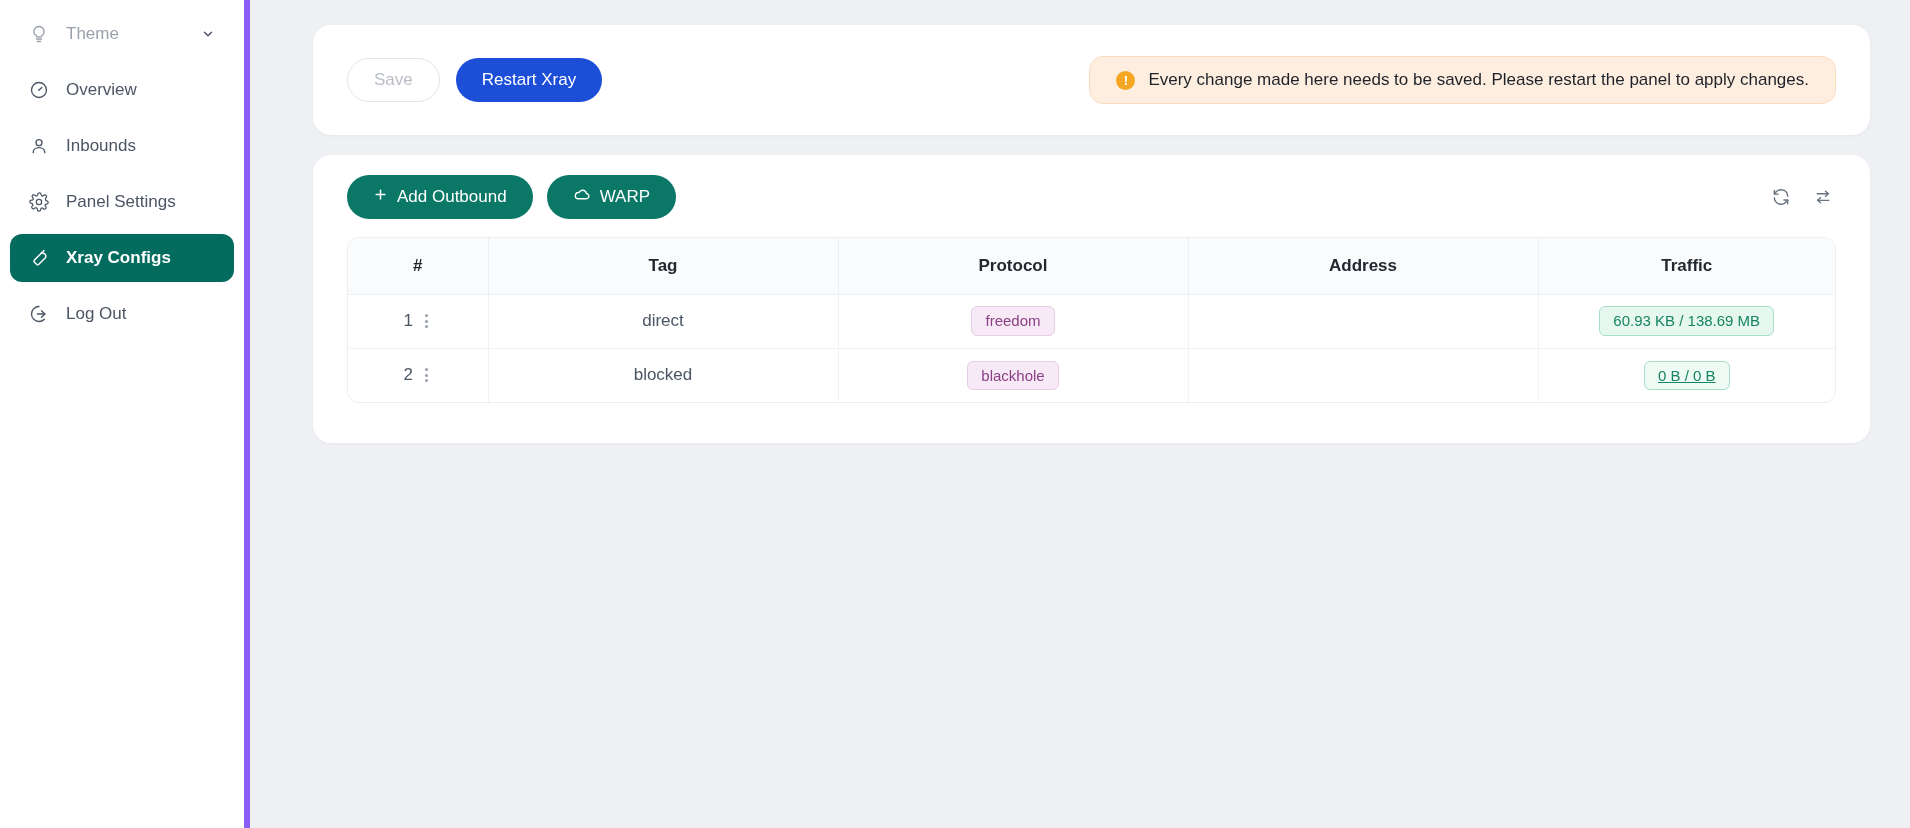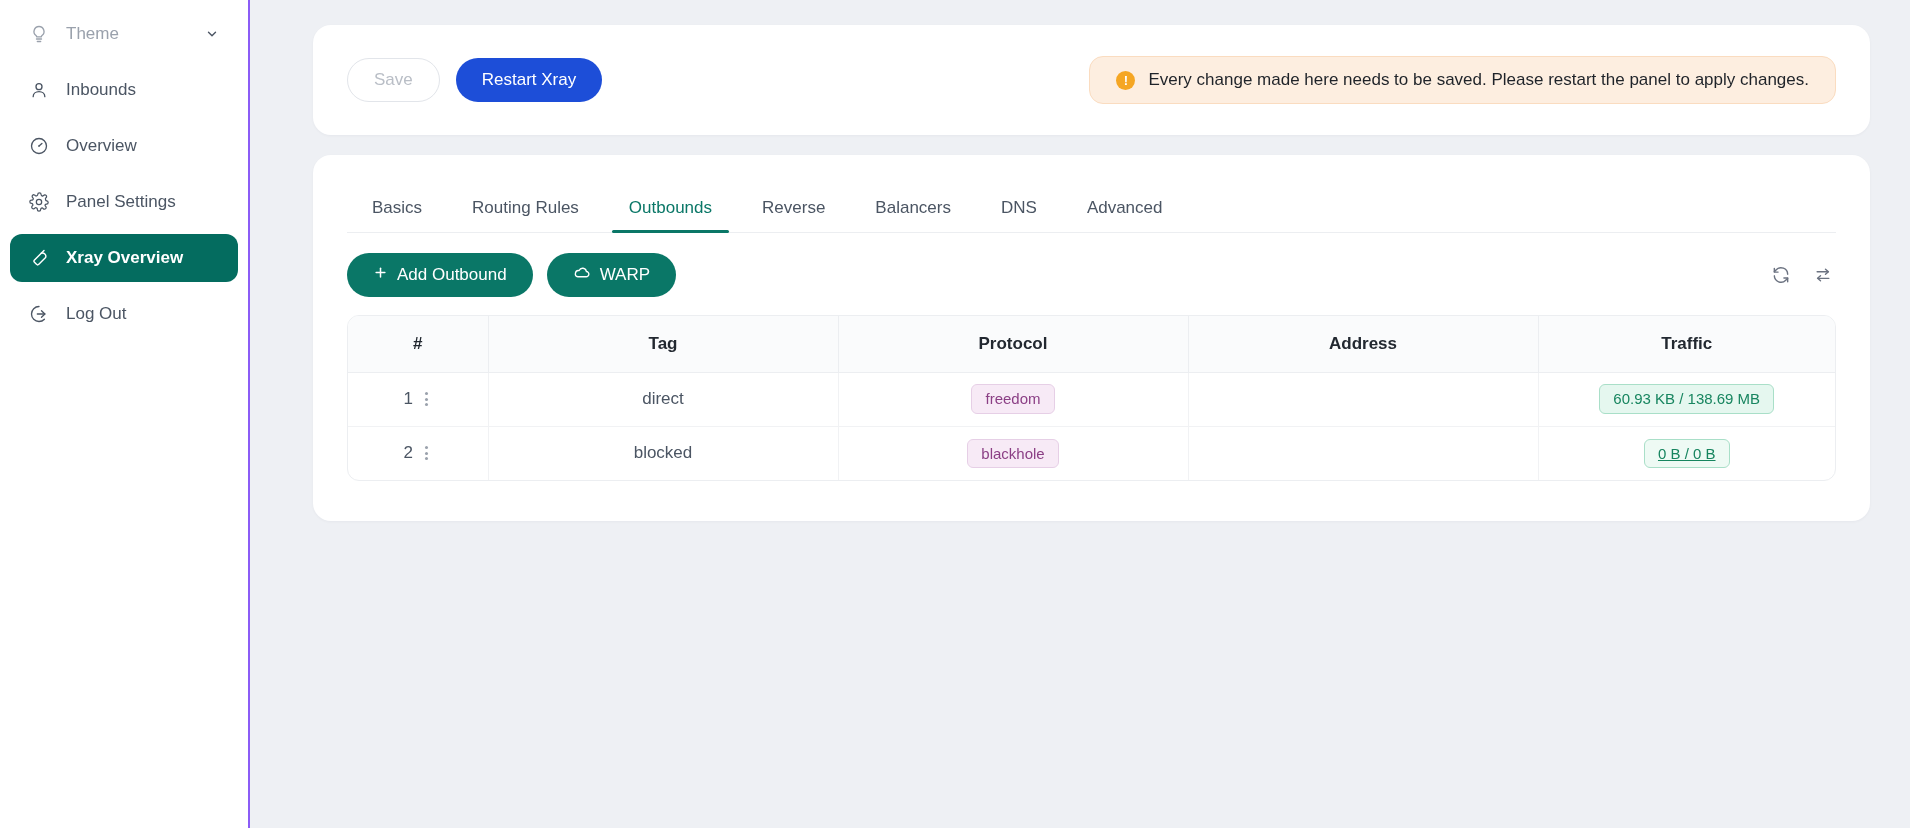--- a/index.html
+++ b/index.html
@@ -25,21 +25,21 @@
 
   
   .sidebar {
     width: 250px;
     flex: 0 0 250px;
     background: #ffffff;
     padding: 10px 10px 0 10px;
     display: flex;
     flex-direction: column;
     gap: 8px;
-    border-right: 2px solid #8b5cf6;
+    border-right: 6px solid #8b5cf6;
     position: relative;
   }
 
   .nav-item {
     display: flex;
     align-items: center;
     gap: 16px;
     height: 48px;
     padding: 0 18px;
     border-radius: 12px;
@@ -308,56 +308,56 @@
       <span class="chevron">
         <svg width="14" height="14" viewBox="0 0 24 24" fill="none" stroke="#4b5563" stroke-width="2.4" stroke-linecap="round" stroke-linejoin="round">
           <polyline points="6 9 12 15 18 9"></polyline>
         </svg>
       </span>
     </div>
 
     <div class="nav-item">
       <span class="icon">
         <svg width="20" height="20" viewBox="0 0 24 24" fill="none" stroke="#4b5563" stroke-width="1.6" stroke-linecap="round" stroke-linejoin="round">
-          <circle cx="12" cy="8" r="3.6"></circle>
-          <path d="M5 20c0-3.6 3.1-6 7-6s7 2.4 7 6"></path>
-        </svg>
-      </span>
-      <span class="nav-label">Inbounds</span>
-    </div>
-
-    <div class="nav-item">
-      <span class="icon">
-        <svg width="20" height="20" viewBox="0 0 24 24" fill="none" stroke="#4b5563" stroke-width="1.6" stroke-linecap="round" stroke-linejoin="round">
           <circle cx="12" cy="12" r="9"></circle>
           <path d="M12 12l3.5-3"></path>
           <circle cx="12" cy="12" r="1" fill="#4b5563" stroke="none"></circle>
         </svg>
       </span>
       <span class="nav-label">Overview</span>
     </div>
 
     <div class="nav-item">
       <span class="icon">
+        <svg width="20" height="20" viewBox="0 0 24 24" fill="none" stroke="#4b5563" stroke-width="1.6" stroke-linecap="round" stroke-linejoin="round">
+          <circle cx="12" cy="8" r="3.6"></circle>
+          <path d="M5 20c0-3.6 3.1-6 7-6s7 2.4 7 6"></path>
+        </svg>
+      </span>
+      <span class="nav-label">Inbounds</span>
+    </div>
+
+    <div class="nav-item">
+      <span class="icon">
         <svg width="20" height="20" viewBox="0 0 24 24" fill="none" stroke="#4b5563" stroke-width="1.5" stroke-linecap="round" stroke-linejoin="round">
           <circle cx="12" cy="12" r="3.2"></circle>
           <path d="M19.4 15a1.7 1.7 0 0 0 .3 1.9l.1.1a2 2 0 1 1-2.8 2.8l-.1-.1a1.7 1.7 0 0 0-1.9-.3 1.7 1.7 0 0 0-1 1.5V21a2 2 0 1 1-4 0v-.1A1.7 1.7 0 0 0 8.9 19a1.7 1.7 0 0 0-1.9.3l-.1.1a2 2 0 1 1-2.8-2.8l.1-.1a1.7 1.7 0 0 0 .3-1.9 1.7 1.7 0 0 0-1.5-1H3a2 2 0 1 1 0-4h.1A1.7 1.7 0 0 0 5 8.9a1.7 1.7 0 0 0-.3-1.9l-.1-.1a2 2 0 1 1 2.8-2.8l.1.1a1.7 1.7 0 0 0 1.9.3H9.5a1.7 1.7 0 0 0 1-1.5V3a2 2 0 1 1 4 0v.1a1.7 1.7 0 0 0 1 1.5 1.7 1.7 0 0 0 1.9-.3l.1-.1a2 2 0 1 1 2.8 2.8l-.1.1a1.7 1.7 0 0 0-.3 1.9V9.5a1.7 1.7 0 0 0 1.5 1H21a2 2 0 1 1 0 4h-.1a1.7 1.7 0 0 0-1.5 1z"></path>
         </svg>
       </span>
       <span class="nav-label">Panel Settings</span>
     </div>
 
     <div class="nav-item active">
       <span class="icon">
         <svg width="20" height="20" viewBox="0 0 24 24" fill="none" stroke="#ffffff" stroke-width="1.7" stroke-linecap="round" stroke-linejoin="round">
           <path d="M14.7 6.3a4 4 0 0 1 5.2 5.2l-8.1 8.1a2 2 0 0 1-2.8 0l-2.4-2.4a2 2 0 0 1 0-2.8l8.1-8.1z"></path>
           <path d="M14.7 6.3L18 3"></path>
         </svg>
       </span>
-      <span class="nav-label">Xray Overview</span>
+      <span class="nav-label">Xray Configs</span>
     </div>
 
     <div class="nav-item">
       <span class="icon">
         <svg width="20" height="20" viewBox="0 0 24 24" fill="none" stroke="#4b5563" stroke-width="1.6" stroke-linecap="round" stroke-linejoin="round">
           <path d="M12 3a9 9 0 1 0 0 18 9 9 0 0 0 6.5-2.8"></path>
           <polyline points="15 8 19 12 15 16"></polyline>
           <line x1="10" y1="12" x2="19" y2="12"></line>
         </svg>
       </span>
@@ -373,29 +373,20 @@
       <button class="btn btn-restart">Restart Xray</button>
 
       <div class="alert">
         <span class="alert-icon">!</span>
         <span>Every change made here needs to be saved. Please restart the panel to apply changes.</span>
       </div>
     </section>
 
     <section class="card content-card">
 
-      <div class="tabs">
-        <div class="tab">Basics</div>
-        <div class="tab">Routing Rules</div>
-        <div class="tab active">Outbounds</div>
-        <div class="tab">Reverse</div>
-        <div class="tab">Balancers</div>
-        <div class="tab">DNS</div>
-        <div class="tab">Advanced</div>
-      </div>
 
       <div class="actions-row">
         <button class="btn btn-teal">
           <span>
             <svg width="15" height="15" viewBox="0 0 24 24" fill="none" stroke="#ffffff" stroke-width="2.4" stroke-linecap="round">
               <line x1="12" y1="5" x2="12" y2="19"></line>
                 <line x1="5" y1="12" x2="19" y2="12"></line>
             </svg>
           </span>
           <span>Add Outbound</span>

